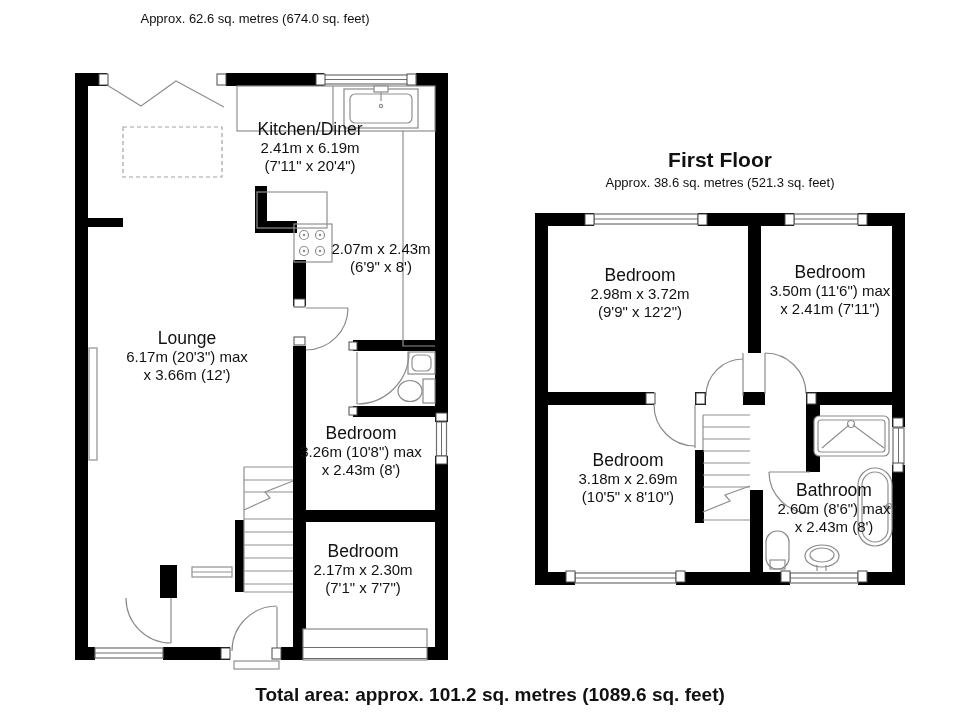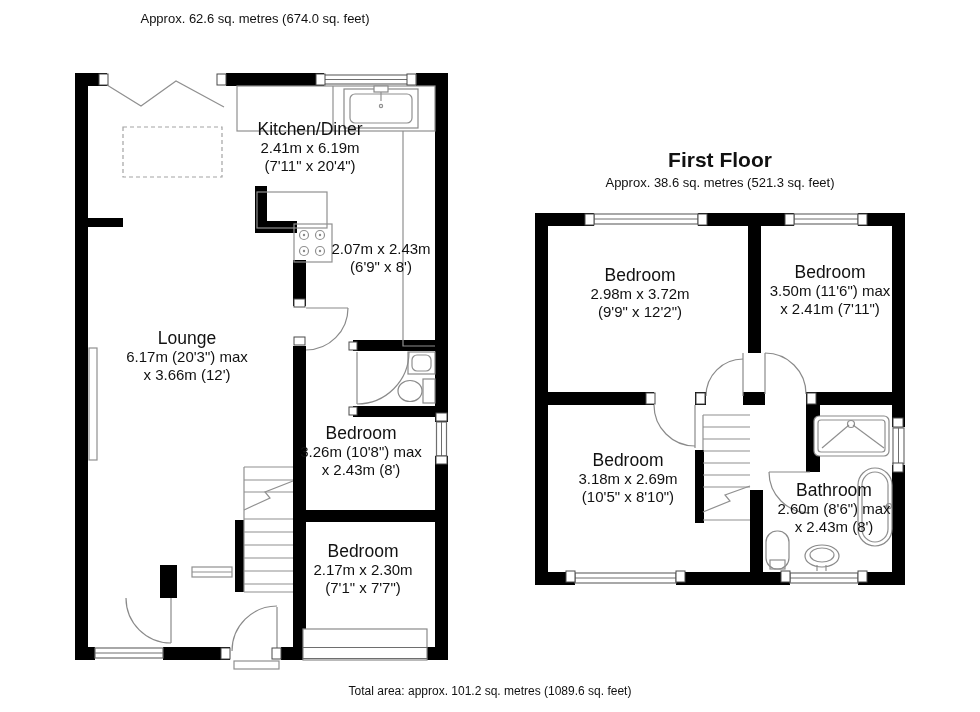--- a/index.html
+++ b/index.html
@@ -7,21 +7,21 @@
     width:980px;height:712px;position:relative;overflow:hidden;
     background:#ffffff;color:#111;
     font-family:"Liberation Sans", sans-serif;
   }
   .plan-svg{position:absolute;left:0;top:0;}
   .flabel{position:absolute;transform:translateX(-50%);text-align:center;white-space:nowrap;}
   .title{font-size:21px;font-weight:bold;}
   .subtitle{font-size:13px;margin-top:3px;}
   .rname{font-size:17.5px;font-weight:normal;line-height:1.15;}
   .rdim{font-size:15px;line-height:1.18;}
-  .total{position:absolute;transform:translateX(-50%);font-size:12px;white-space:nowrap;}
+  .total{position:absolute;transform:translateX(-50%);font-size:19px;white-space:nowrap;font-weight:bold;}
   
   .wall{fill:#000;}
   .win{fill:#fff;stroke:#6e6e6e;stroke-width:1.2;}
   .wline{stroke:#6e6e6e;stroke-width:1;}
   .thin{fill:none;stroke:#909090;stroke-width:1.2;}
   .fix{fill:#fff;stroke:#8a8a8a;stroke-width:1.2;}
   .door{fill:none;stroke:#8a8a8a;stroke-width:1.2;}
   .jamb{fill:#fff;stroke:#4a4a4a;stroke-width:1;}
   .dash{fill:none;stroke:#a3a3a3;stroke-width:1.2;stroke-dasharray:4 3;}
   .dot{fill:#8a8a8a;}

